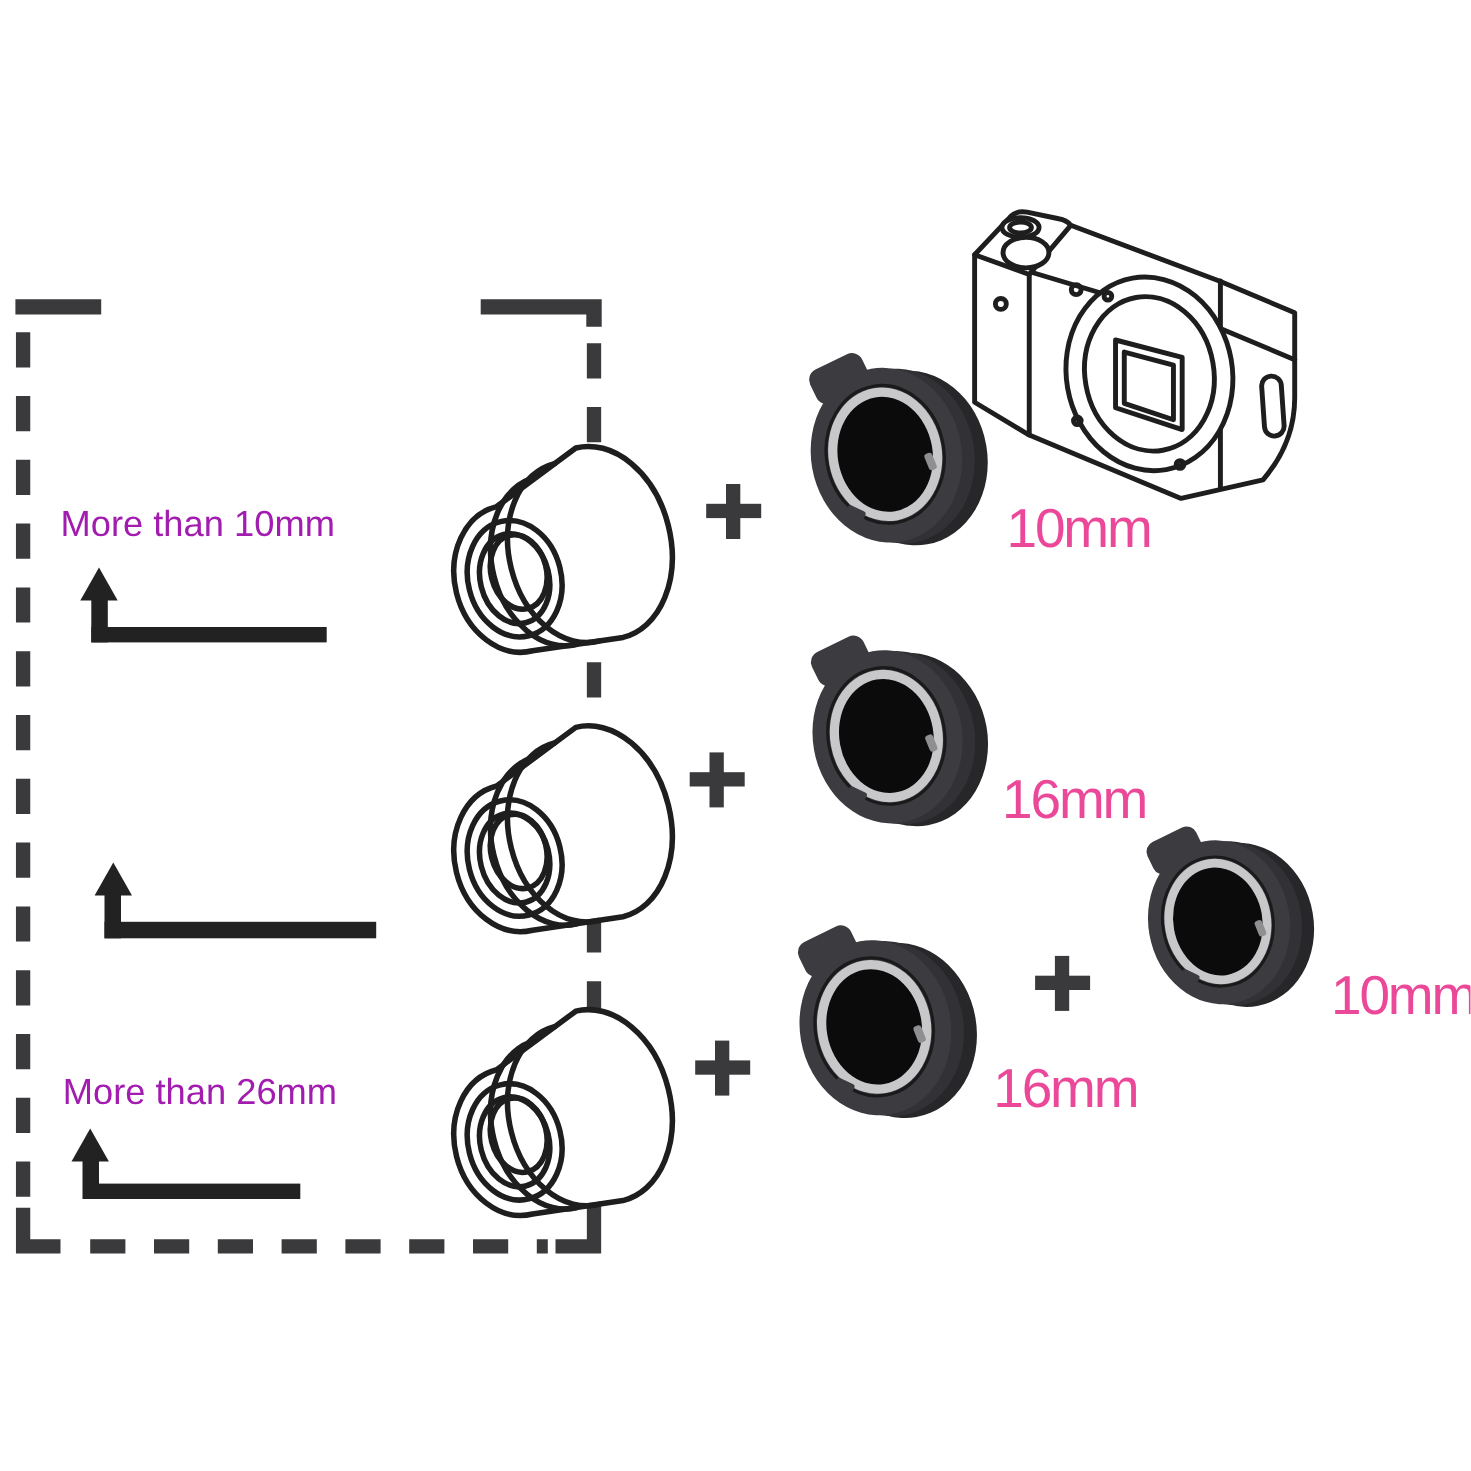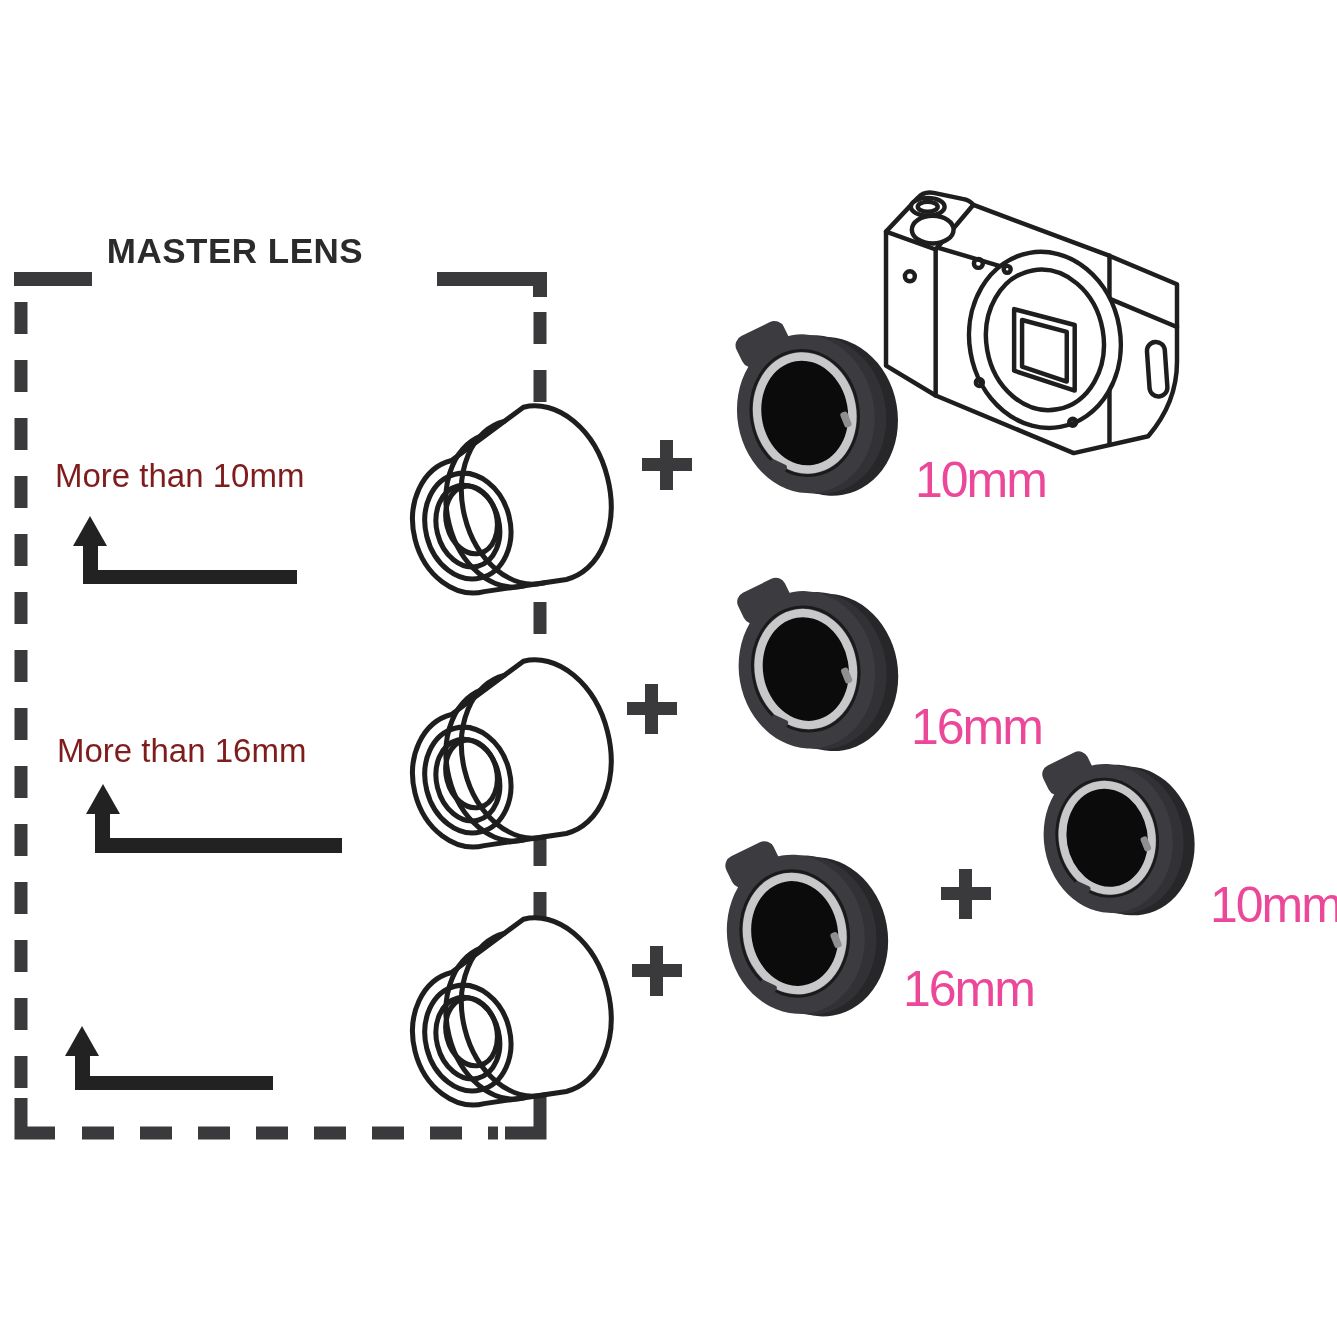--- a/index.html
+++ b/index.html
@@ -1,21 +1,21 @@
 <!DOCTYPE html>
 <html><head>
 <meta charset="utf-8">
 <style>
   html,body{margin:0;padding:0;background:#fff;}
   #stage{position:relative;width:1337px;height:1337px;background:#ffffff;overflow:hidden;
          font-family:"Liberation Sans", sans-serif;}
   .abs{position:absolute;}
   .title{left:60px;top:226px;width:350px;text-align:center;
          font-size:35px;font-weight:bold;line-height:50px;color:#2b2b2b;letter-spacing:.5px;}
-  .rowlabel{font-size:33px;color:#7f1d1d;white-space:nowrap;}
+  .rowlabel{font-size:33px;color:#a21caf;white-space:nowrap;}
   .mmlabel{font-size:50px;color:#ec4899;letter-spacing:-2px;white-space:nowrap;}
   
   .plus{width:50px;height:50px;}
   .plus::before{content:"";position:absolute;left:0;top:18px;width:50px;height:13px;background:#3a3a3d;}
   .plus::after{content:"";position:absolute;left:18px;top:0;width:13px;height:50px;background:#3a3a3d;}
   
   .abar,.avert{background:#222;}
   .ahead{width:0;height:0;border-left:17px solid transparent;border-right:17px solid transparent;
          border-bottom:30px solid #222;}
   svg{display:block;}
@@ -78,52 +78,51 @@
     <path d="M14,279 H92" stroke-width="14"></path>
     <path d="M437,279 H540 V297" stroke-width="14"></path>
     <line x1="21" y1="302" x2="21" y2="1100" stroke-width="13" stroke-dasharray="32 26"></line>
     <line x1="540" y1="312" x2="540" y2="1094" stroke-width="13" stroke-dasharray="32 26"></line>
     <path d="M21,1098 V1133 H55" stroke-width="13"></path>
     <line x1="82" y1="1133" x2="498" y2="1133" stroke-width="13" stroke-dasharray="32 26"></line>
     <path d="M540,1096 V1133 H505" stroke-width="13"></path>
   </svg>
 
   <div class="abs title">
-    <div>MASTER LENS</div>
   </div>
 
   <div class="abs rowlabel" style="left:55px;top:457px">More than 10mm</div>
   <div class="abs ahead" style="left:73px;top:516px"></div>
   <div class="abs avert" style="left:83px;top:544px;width:15px;height:40px"></div>
   <div class="abs abar" style="left:83px;top:570px;width:214px;height:14px"></div>
   <svg class="abs" style="left:386px;top:392px" width="242" height="232" viewBox="0 0 240 230">
       <use href="#sym-lens"></use>
     </svg>
   <div class="abs plus" style="left:642px;top:440px"></div>
   <svg class="abs" style="left:718px;top:318px" width="188" height="197" viewBox="0 0 200 210">
       <use href="#sym-tube"></use>
     </svg>
   <svg class="abs" style="left:878px;top:178px" width="310" height="288" viewBox="0 0 312 290">
       <use href="#sym-camera"></use>
     </svg>
   <div class="abs mmlabel" style="left:915px;top:451px">10mm</div>
 
-  <div class="abs rowlabel" style="left:57px;top:732px">More than 16mm</div>
   <div class="abs ahead" style="left:86px;top:784px"></div>
   <div class="abs avert" style="left:95px;top:812px;width:15px;height:41px"></div>
   <div class="abs abar" style="left:95px;top:838px;width:247px;height:15px"></div>
   <svg class="abs" style="left:386px;top:646px" width="242" height="232" viewBox="0 0 240 230">
       <use href="#sym-lens"></use>
     </svg>
   <div class="abs plus" style="left:627px;top:684px"></div>
   <svg class="abs" style="left:720px;top:570px" width="186" height="205" viewBox="0 0 200 210">
       <use href="#sym-tube"></use>
     </svg>
   <div class="abs mmlabel" style="left:911px;top:698px">16mm</div>
 
+  <div class="abs rowlabel" style="left:57px;top:974px">More than 26mm</div>
   <div class="abs ahead" style="left:65px;top:1026px"></div>
   <div class="abs avert" style="left:75px;top:1054px;width:15px;height:36px"></div>
   <div class="abs abar" style="left:77px;top:1076px;width:196px;height:14px"></div>
   <svg class="abs" style="left:386px;top:903px" width="242" height="234" viewBox="0 0 240 230">
       <use href="#sym-lens"></use>
     </svg>
   <div class="abs plus" style="left:632px;top:946px"></div>
   <svg class="abs" style="left:708px;top:836px" width="188" height="202" viewBox="0 0 200 210">
       <use href="#sym-tube"></use>
     </svg>

